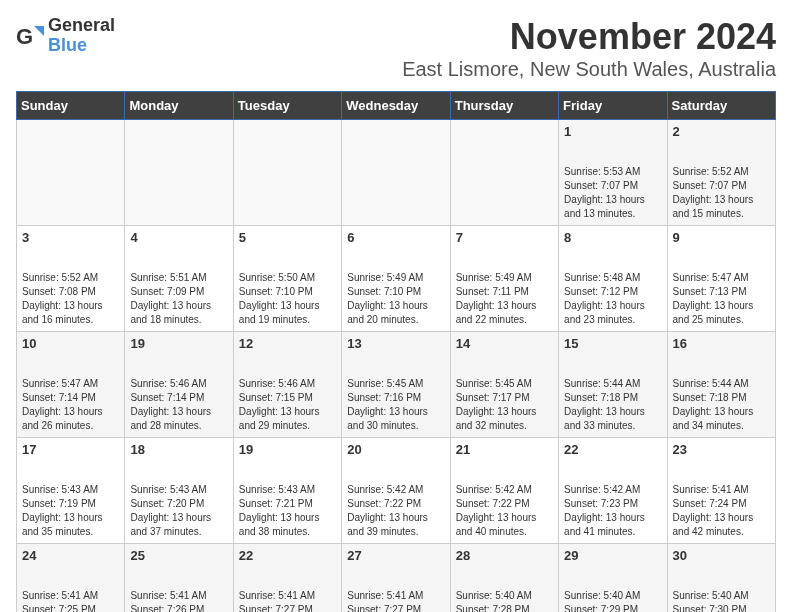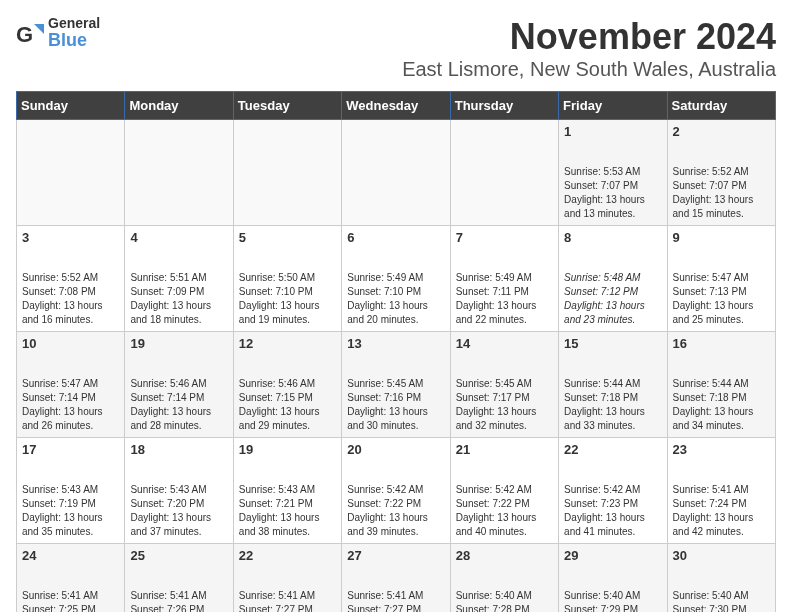--- a/index.html
+++ b/index.html
@@ -20,21 +20,21 @@
       display: flex;
       align-items: center;
       gap: 4px;
     }
     .logo-text {
       display: flex;
       flex-direction: column;
       line-height: 1.1;
     }
     .logo-general {
-      font-size: 14px;
+      font-size: 18px;
       font-weight: bold;
       color: #333;
     }
     .logo-blue {
       font-size: 18px;
       font-weight: bold;
       color: #4a90d9;
     }
     .logo-icon {
       width: 28px;
@@ -182,21 +182,21 @@
         </td>
         <td>
           <span class="day-number">7</span>
           <div class="day-info" style="white-space: pre-wrap;">Sunrise: 5:49 AM
 Sunset: 7:11 PM
 Daylight: 13 hours
 and 22 minutes.</div>
         </td>
         <td>
           <span class="day-number">8</span>
-          <div class="day-info" style="white-space: pre-wrap; font-style: italic;">Sunrise: 5:48 AM
+          <div class="day-info" style="white-space: pre-wrap;">Sunrise: 5:48 AM
 Sunset: 7:12 PM
 Daylight: 13 hours
 and 23 minutes.</div>
         </td>
         <td>
           <span class="day-number">9</span>
           <div class="day-info" style="white-space: pre-wrap;">Sunrise: 5:47 AM
 Sunset: 7:13 PM
 Daylight: 13 hours
 and 25 minutes.</div>

